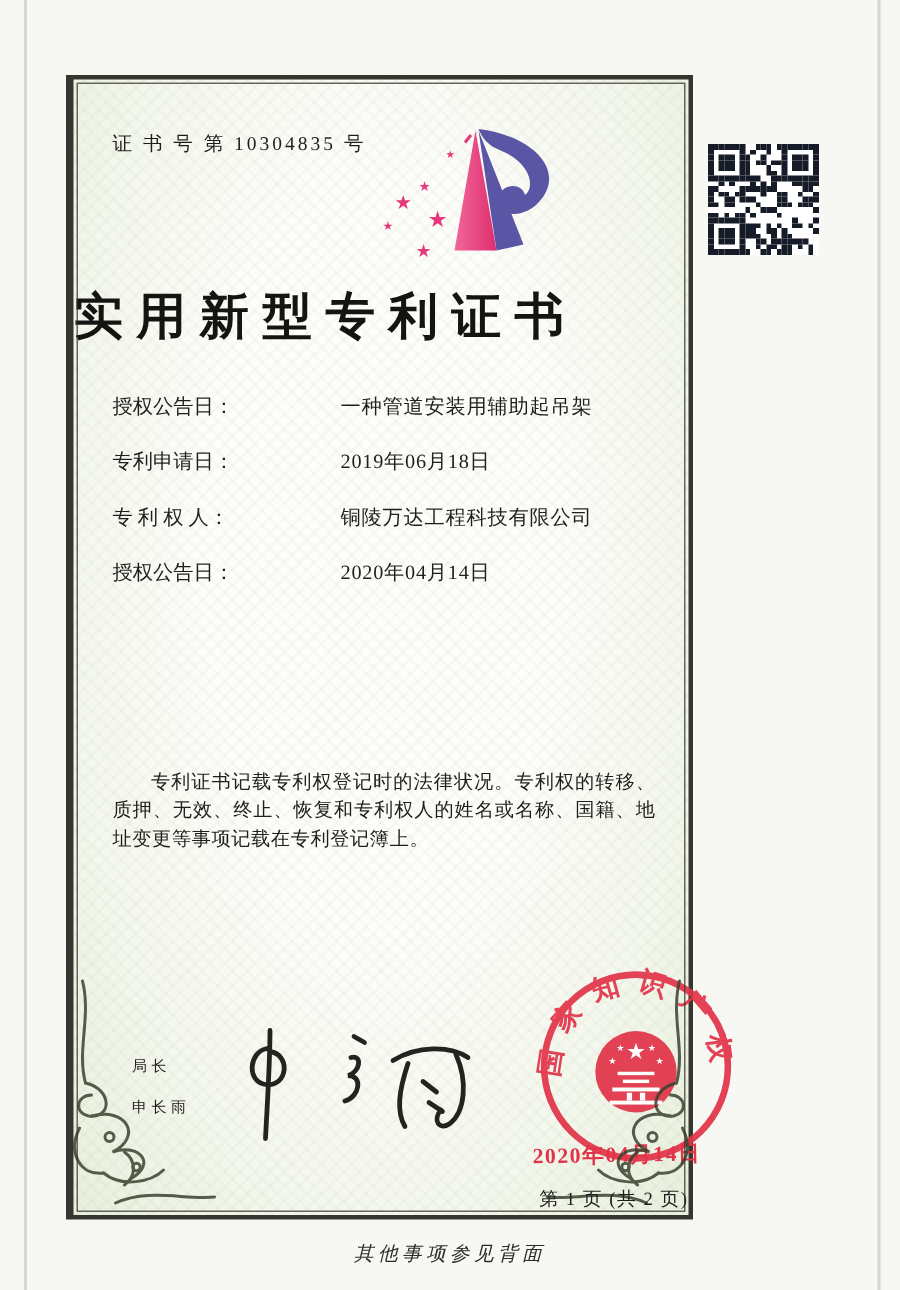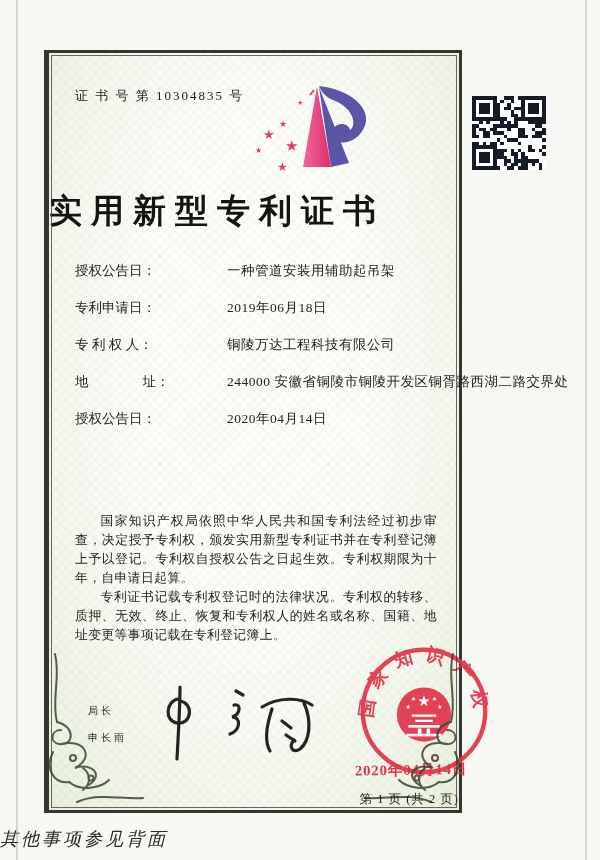--- a/index.html
+++ b/index.html
@@ -68,22 +68,22 @@
   .corner-ornament { position:absolute; bottom:0; width:100px; height:160px; }
   .corner-ornament.bl { left:-2px; }
   .corner-ornament.br { right:-2px; transform:scaleX(-1); }
 
   .page-footer {
     position:absolute; left:0; right:0; top:738px; text-align:right;
     font-size:12.5px; letter-spacing:1px; white-space:pre;
   }
 
   .backside-note {
-    position:absolute; left:0; right:0; top:827px; text-align:left;
-    font-size:18px; font-style:italic; letter-spacing:3px; color:#2a2a26;
+    position:absolute; left:0; right:0; top:827px; text-align:center;
+    font-size:13px; font-style:italic; letter-spacing:3px; color:#2a2a26;
   }
 </style>
 </head>
 <body>
 
 <div class="paper-edge left"></div>
 <div class="paper-edge right"></div>
 
 <div class="frame">
 
@@ -558,29 +558,25 @@
     <div class="field-row">
       <span class="field-label">授权公告日：</span><span class="field-value">一种管道安装用辅助起吊架</span>
     </div>
     <div class="field-row">
       <span class="field-label">专利申请日：</span><span class="field-value">2019年06月18日</span>
     </div>
     <div class="field-row">
       <span class="field-label">专 利 权 人：</span><span class="field-value">铜陵万达工程科技有限公司</span>
     </div>
     <div class="field-row">
-      <span class="field-label">地　　　　址：</span><span class="field-value">244000 安徽省铜陵市铜陵开发区铜胥路西湖二路交界处</span>
-    </div>
-    <div class="field-row">
       <span class="field-label">授权公告日：</span><span class="field-value">2020年04月14日</span>
     </div>
   </div>
 
   <div class="paragraphs">
-    <p>国家知识产权局依照中华人民共和国专利法经过初步审查，决定授予专利权，颁发实用新型专利证书并在专利登记簿上予以登记。专利权自授权公告之日起生效。专利权期限为十年，自申请日起算。</p>
     <p>专利证书记载专利权登记时的法律状况。专利权的转移、质押、无效、终止、恢复和专利权人的姓名或名称、国籍、地址变更等事项记载在专利登记簿上。</p>
   </div>
 
   <div class="signoff">
     <div>局长</div>
     <div>申长雨</div>
   </div>
 
   <svg class="signature-svg" width="170" height="92" viewBox="0 0 170 92">
     <g stroke="#23231f" stroke-width="3.2" fill="none" stroke-linecap="round">

